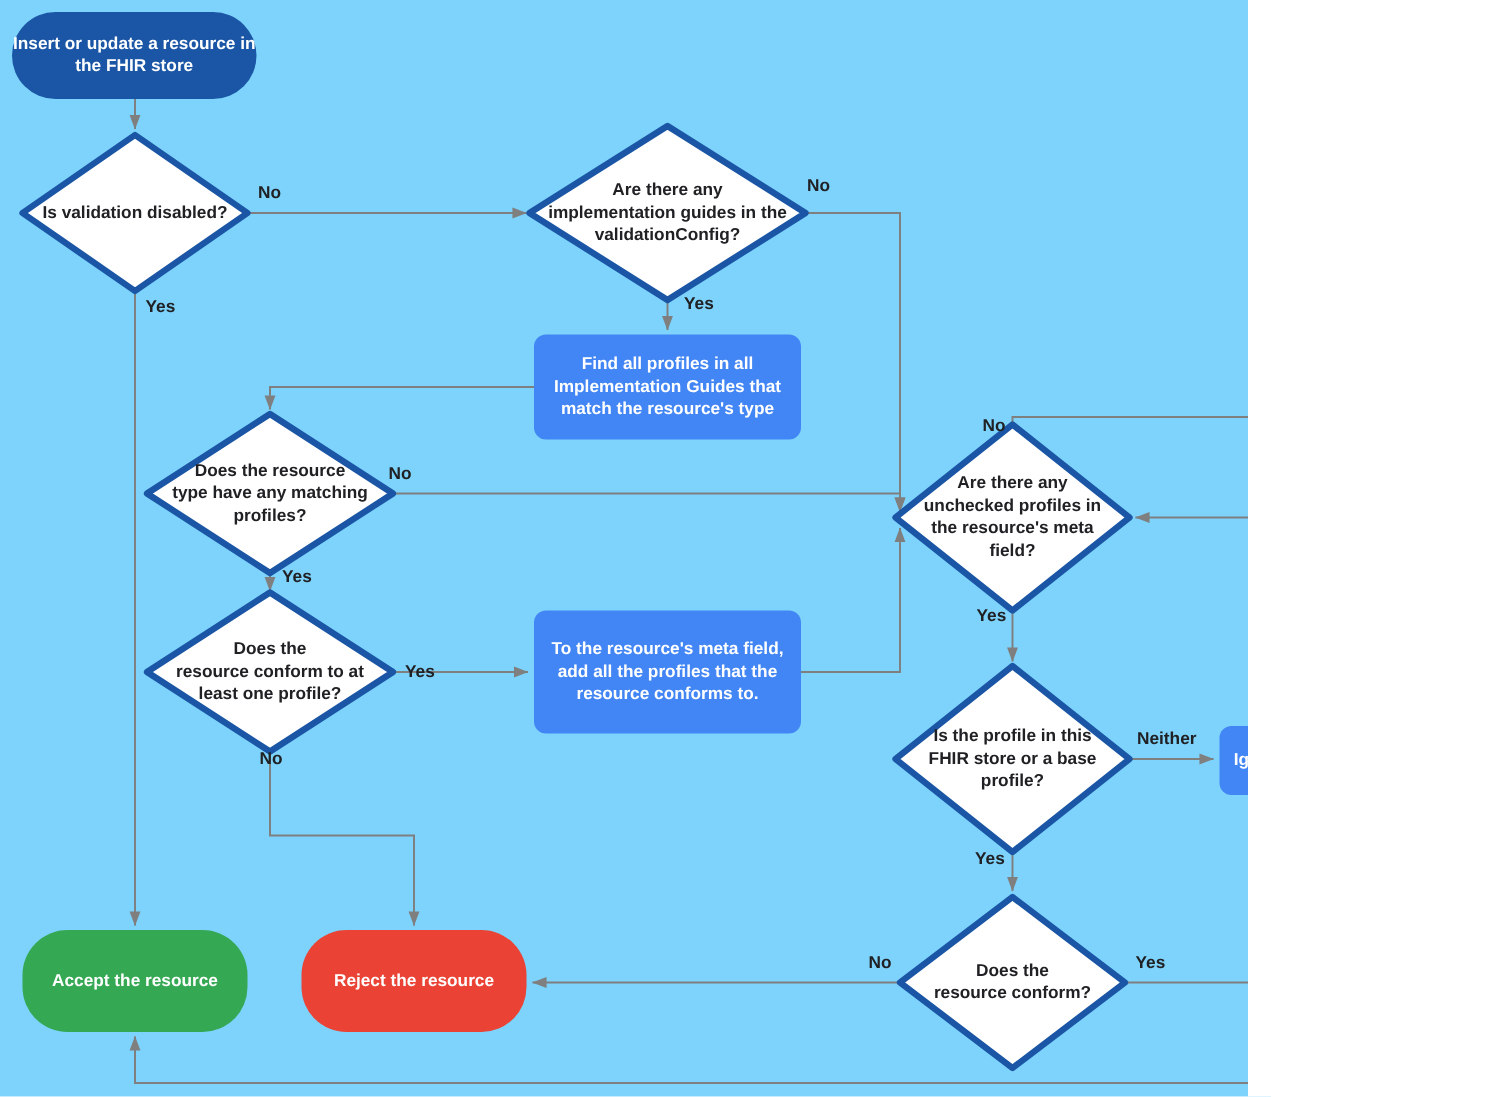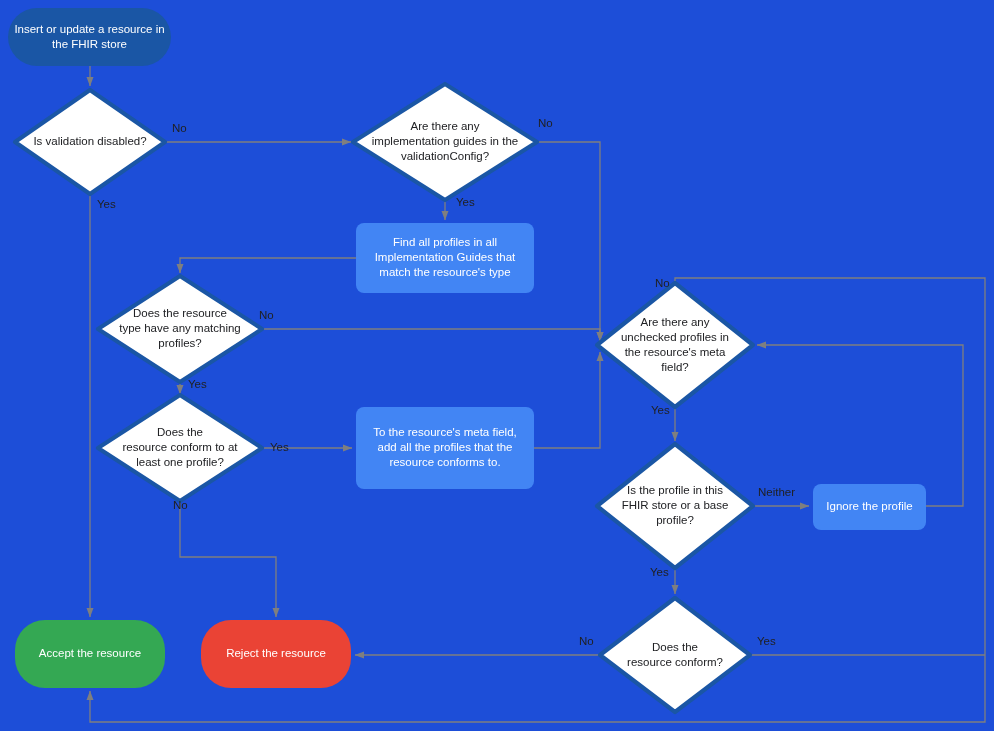--- a/index.html
+++ b/index.html
@@ -1,17 +1,17 @@
 <!DOCTYPE html>
 <html><head>
 <meta charset="utf-8">
 <style>
   html,body{margin:0;padding:0;background:#ffffff;}
   body{font-family:"Liberation Sans", sans-serif;}
-  #canvas{position:relative;width:994px;height:731px;background:#1d4ed8;overflow:hidden;}
+  #canvas{position:relative;width:832px;height:731px;background:#7dd3fc;overflow:hidden;font-weight:bold;}
   svg{display:block;}
   .node-text{font-family:"Liberation Sans", sans-serif;font-size:11.5px;fill:#202124;text-anchor:middle;dominant-baseline:middle;}
   .node-text-light{font-family:"Liberation Sans", sans-serif;font-size:11.5px;fill:#ffffff;text-anchor:middle;dominant-baseline:middle;}
   .edge-label{font-family:"Liberation Sans", sans-serif;font-size:11.5px;fill:#202124;dominant-baseline:middle;}
   .conn{fill:none;stroke:#7f7f7f;stroke-width:1.3;}
   .diamond{fill:#ffffff;stroke:#1a56a5;stroke-width:4.2;stroke-linejoin:round;}
 </style>
 </head>
 <body>
 

